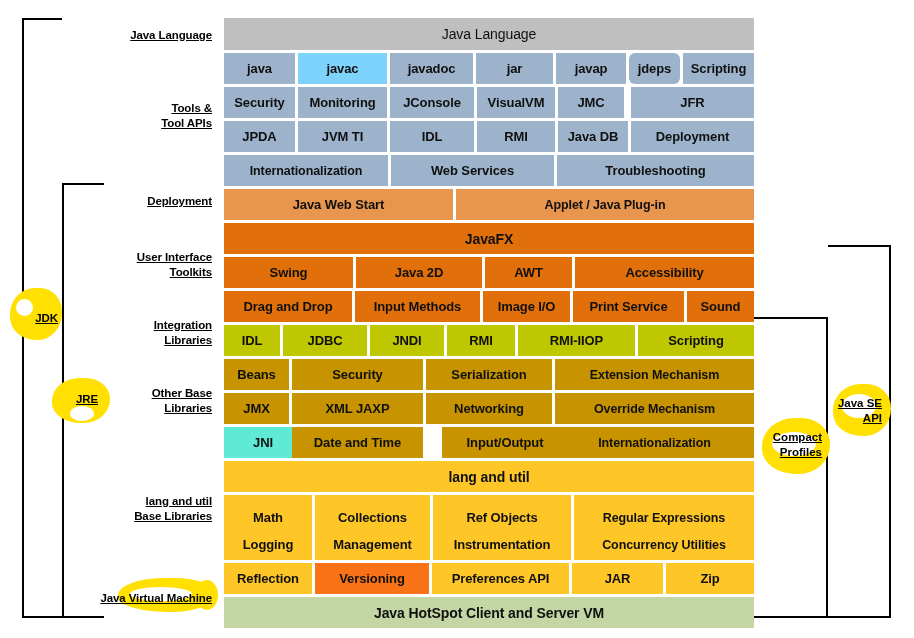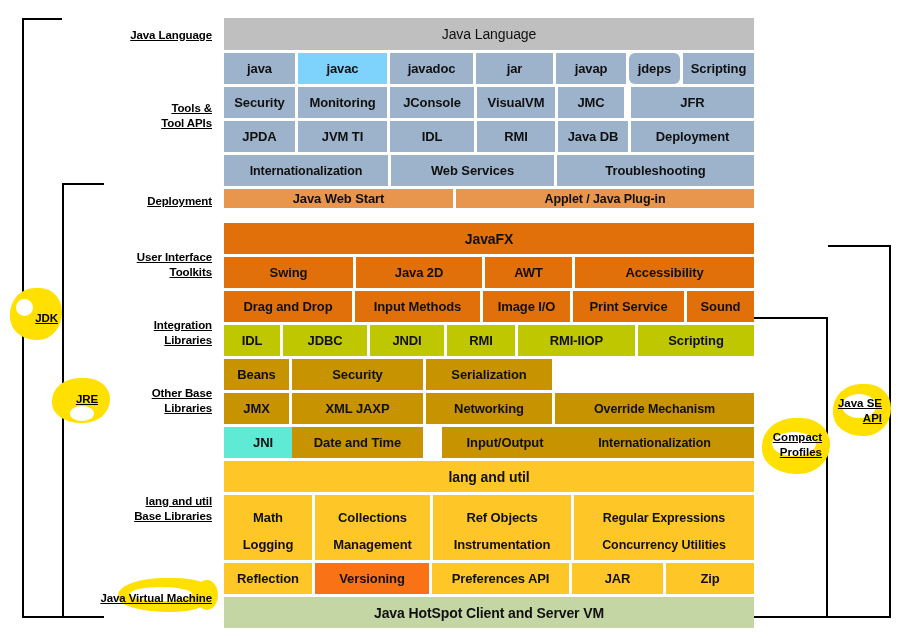--- a/index.html
+++ b/index.html
@@ -168,21 +168,21 @@
         <div class="cell" style="left: 166px; width: 84px; background: rgb(157, 179, 204);">IDL</div>
         <div class="cell" style="left: 253px; width: 78px; background: rgb(157, 179, 204);">RMI</div>
         <div class="cell" style="left: 314px; width: 70px; background: rgb(157, 179, 204); margin-left: 20px;">Java DB</div>
         <div class="cell" style="left: 407px; width: 123px; background: rgb(157, 179, 204);">Deployment</div>
       </div>
       <div class="row" style="top: 137px; height: 31px;">
         <div class="cell sm" style="left: 0px; width: 164px; background: rgb(157, 179, 204);">Internationalization</div>
         <div class="cell" style="left: 167px; width: 163px; background: rgb(157, 179, 204);">Web Services</div>
         <div class="cell" style="left: 333px; width: 197px; background: rgb(157, 179, 204);">Troubleshooting</div>
       </div>
-      <div class="row" style="top: 171px; height: 19px;">
+      <div class="row" style="top: 171px; height: 31px;">
         <div class="cell" style="left: 0px; width: 229px; background: rgb(232, 149, 78);">Java Web Start</div>
         <div class="cell sm" style="left: 232px; width: 298px; background: rgb(232, 149, 78);">Applet / Java Plug-in</div>
       </div>
       <div class="row" style="top: 205px; height: 31px;">
         <div class="cell big" style="left: 0px; width: 530px; background: rgb(225, 112, 10);">JavaFX</div>
       </div>
       <div class="row" style="top: 239px; height: 31px;">
         <div class="cell" style="left: 0px; width: 129px; background: rgb(225, 112, 10);">Swing</div>
         <div class="cell" style="left: 132px; width: 126px; background: rgb(225, 112, 10);">Java 2D</div>
         <div class="cell" style="left: 261px; width: 87px; background: rgb(225, 112, 10);">AWT</div>
@@ -200,20 +200,21 @@
         <div class="cell" style="left: 59px; width: 84px; background: rgb(191, 199, 0);">JDBC</div>
         <div class="cell" style="left: 146px; width: 74px; background: rgb(191, 199, 0);">JNDI</div>
         <div class="cell" style="left: 223px; width: 68px; background: rgb(191, 199, 0);">RMI</div>
         <div class="cell" style="left: 294px; width: 117px; background: rgb(191, 199, 0);">RMI-IIOP</div>
         <div class="cell" style="left: 414px; width: 116px; background: rgb(191, 199, 0);">Scripting</div>
       </div>
       <div class="row" style="top: 341px; height: 31px;">
         <div class="cell" style="left: 0px; width: 65px; background: rgb(199, 148, 0);">Beans</div>
         <div class="cell" style="left: 68px; width: 131px; background: rgb(199, 148, 0);">Security</div>
         <div class="cell" style="left: 202px; width: 126px; background: rgb(199, 148, 0);">Serialization</div>
+        <div class="cell sm" style="left: 331px; width: 199px; background: rgb(199, 148, 0);">Extension Mechanism</div>
       </div>
       <div class="row" style="top: 375px; height: 31px;">
         <div class="cell" style="left: 0px; width: 65px; background: rgb(199, 148, 0);">JMX</div>
         <div class="cell" style="left: 68px; width: 131px; background: rgb(199, 148, 0);">XML JAXP</div>
         <div class="cell" style="left: 202px; width: 126px; background: rgb(199, 148, 0);">Networking</div>
         <div class="cell sm" style="left: 331px; width: 199px; background: rgb(199, 148, 0);">Override Mechanism</div>
       </div>
       <div class="row" style="top: 409px; height: 31px;">
         <div class="cell" style="left: 0px; width: 78px; background: #5eead4;">JNI</div>
         <div class="cell" style="left: 68px; width: 131px; background: rgb(199, 148, 0);">Date and Time</div>

